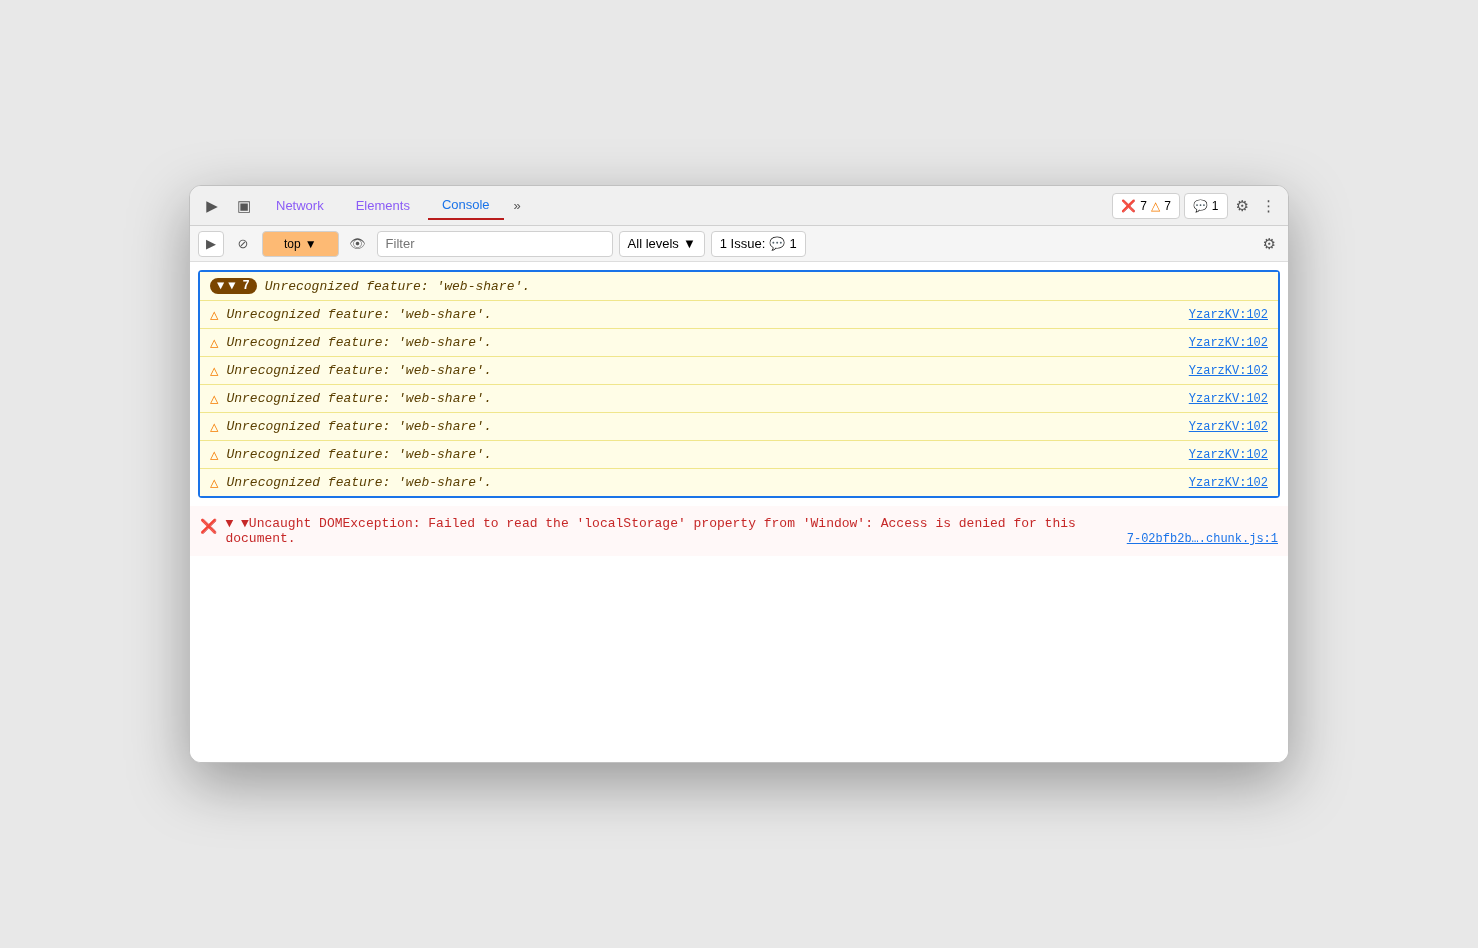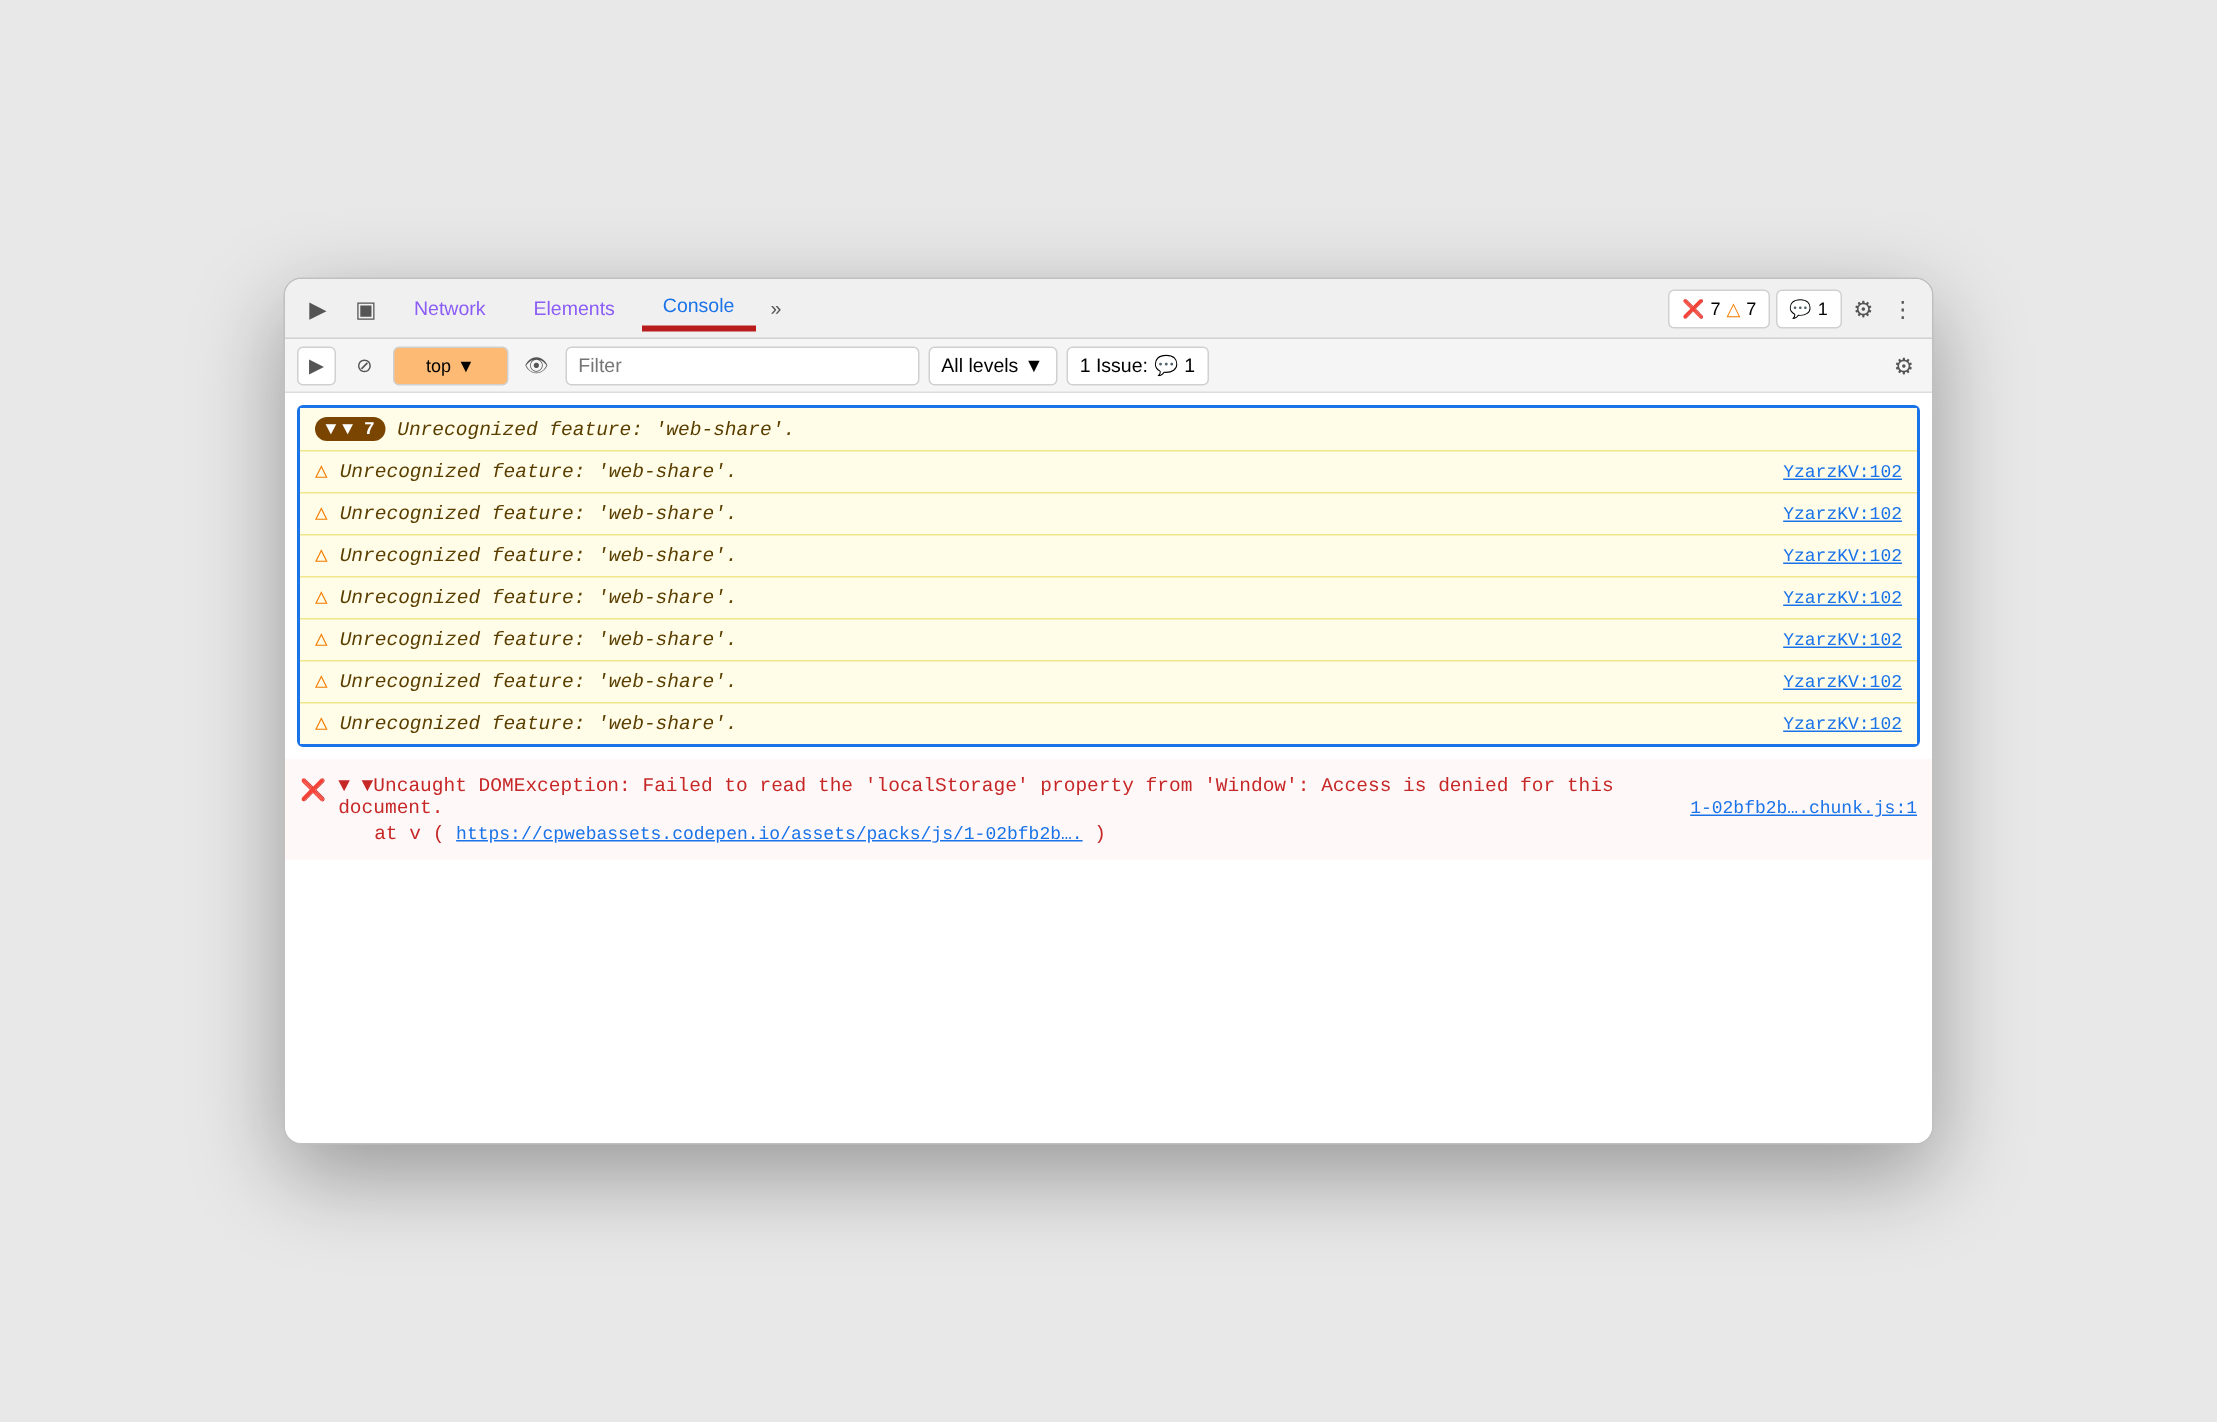--- a/index.html
+++ b/index.html
@@ -86,21 +86,21 @@
       padding: 6px 14px;
       font-size: 13px;
       color: #8b5cf6;
       cursor: pointer;
       border-radius: 4px;
       white-space: nowrap;
     }
 
     .tab-item.active {
       color: #1a73e8;
-      border-bottom: 4px solid #b91c1c;
+      border-bottom: 2px solid #b91c1c;
       border-radius: 0;
       font-weight: 500;
     }
 
     .tab-more {
       font-size: 13px;
       color: #555;
       cursor: pointer;
       padding: 4px 6px;
     }
@@ -457,25 +457,20 @@
 
     <div class="error-group">
       <div class="error-row">
         <span class="error-icon">❌</span>
         <div style="flex:1;">
           <div style="display:flex;justify-content:space-between;align-items:flex-end;gap:48px;">
             <span class="error-text">
               <span>▼</span>
               <span>▼Uncaught DOMException: Failed to read the 'localStorage' property from 'Window': Access is denied for this document.</span>
             </span>
-            <a class="error-link">1-02bfb2b….chunk.js:1</a>
-          </div>
-          <div class="error-stack">
-            <span>at v (</span>
-            <a class="error-link">https://cpwebassets.codepen.io/assets/packs/js/1-02bfb2b….</a>
-            <span>)</span>
+            <a class="error-link">7-02bfb2b….chunk.js:1</a>
           </div>
         </div>
       </div>
     </div>
 
   </div>
 </div>
 
 </body></html>

